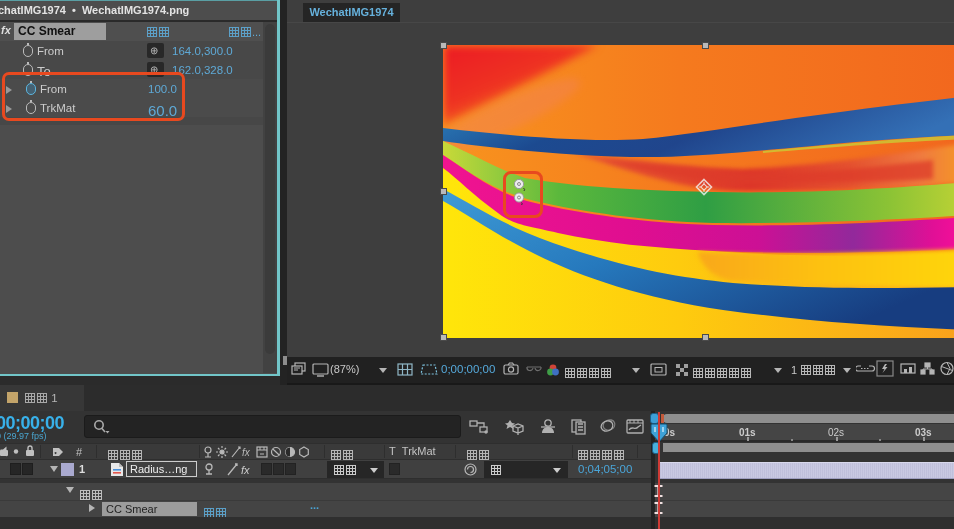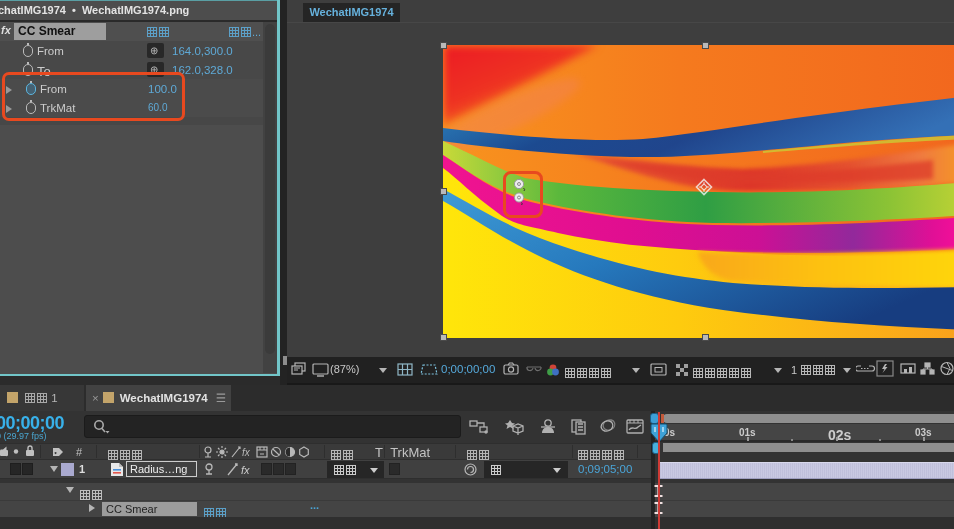--- a/index.html
+++ b/index.html
@@ -50,21 +50,21 @@
   <div class="abs blue" style="left:172px;top:64px;font-size:11.5px">162.0,328.0</div>
 
   <div class="abs tri" style="left:6px;top:86px"></div>
   <div class="abs sw" style="left:26px;top:83px;border-color:#5cb5de;background:rgba(60,140,190,.35)"></div>
   <div class="abs" style="left:40px;top:83px;color:#ccc;font-size:11.5px">From</div>
   <div class="abs blue" style="left:148px;top:83px;font-size:11.5px">100.0</div>
 
   <div class="abs tri" style="left:6px;top:105px"></div>
   <div class="abs sw" style="left:26px;top:102px"></div>
   <div class="abs" style="left:40px;top:102px;color:#ccc;font-size:11.5px">TrkMat</div>
-  <div class="abs blue" style="left:148px;top:102px;font-size:10px">60.0</div>
+  <div class="abs blue" style="left:148px;top:102px;font-size:15px">60.0</div>
 
   <div class="abs" style="left:2px;top:72px;width:183px;height:49px;border:3.5px solid #e8491f;border-radius:7px"></div>
 </div>
 
 <div class="abs" style="left:0;top:0;width:280px;height:1px;background:#5a9fa4"></div>
 <div class="abs" style="left:277px;top:0;width:2.5px;height:376px;background:#72c6c9"></div>
 <div class="abs" style="left:0;top:373.5px;width:280px;height:2.5px;background:#72c6c9"></div>
 
 <div class="abs" style="left:280px;top:0;width:7px;height:385px;background:#232323"></div>
 <div class="abs" style="left:283px;top:356px;width:6px;height:9px;background:#8d8d8d"></div>
@@ -252,23 +252,20 @@
  <circle cx="11" cy="22.5" r="4.6" fill="#ececec" stroke="#9a9a9a"></circle>
       <circle cx="11" cy="22.5" r="1.5" fill="none" stroke="#8a8a8a"></circle>
  <path d="M13.5,27.5 q1.5,1.5 0,2.5" stroke="#333" fill="none"></path>
 </svg>
 
 <div class="abs" style="left:0;top:385px;width:954px;height:144px;background:#2c2c2c" id="tl">
 
   <div class="abs" style="left:0;top:0;width:84px;height:26px;background:#373737;color:#b5b5b5;font-size:11.5px;line-height:26px">
     <span style="display:inline-block;width:11px;height:11px;background:#c3a46a;vertical-align:middle;margin:0 6px 2px 7px"></span><i class="cn" style="color:#b5b5b5"></i><i class="cn" style="color:#b5b5b5"></i>&nbsp;1
   </div>
-  <div class="abs" style="left:86px;top:0;width:145px;height:26px;background:#424242;color:#e2e2e2;font-size:11.5px;font-weight:bold;line-height:26px">
-    <span style="color:#999;font-weight:normal;margin:0 4px 0 6px">×</span><span style="display:inline-block;width:11px;height:11px;background:#c3a46a;vertical-align:middle;margin:0 6px 2px 0"></span>WechatIMG1974<span style="color:#999;font-weight:normal;margin-left:8px">☰</span>
-  </div>
 
   <div class="abs" style="left:0;top:26px;width:651px;height:118px;background:#333"></div>
 
   <div class="abs" style="left:-19px;top:28px;color:#38b1ea;font-size:18px;font-weight:bold;letter-spacing:-.5px">0;00;00;00</div>
   <div class="abs" style="left:-14px;top:46px;color:#4aa5cf;font-size:9px">000 (29.97 fps)</div>
 
   <div class="abs" style="left:84px;top:30px;width:377px;height:23px;background:#232323;border:1px solid #1b1b1b;border-radius:3px"></div>
   <svg class="abs" style="left:92px;top:34px" width="18" height="16" viewBox="0 0 18 16">
         <circle cx="7" cy="6" r="4.2" fill="none" stroke="#aaa" stroke-width="1.6"></circle>
         <path d="M10,9.5 L13,13" stroke="#aaa" stroke-width="1.6"></path>
@@ -343,21 +340,21 @@
         </g>
     <g transform="translate(82,0)">
           <circle cx="6" cy="7" r="4.5" fill="#b8b8b8"></circle>
           <path d="M6,2.5 a4.5,4.5 0 0,0 0,9 z" fill="#2a2a2a" stroke="none"></path>
         </g>
     <g transform="translate(96,0)">
           <path d="M6,2 l4.3,2.5 v5 L6,12 L1.7,9.5 v-5 z"></path>
         </g>
   </svg>
   <div class="abs" style="left:330px;top:61px;color:#c3c3c3"><i class="cn"></i><i class="cn"></i></div>
-  <div class="abs" style="left:375px;top:60px;color:#c3c3c3;font-size:13px">T&nbsp;&nbsp;TrkMat</div>
+  <div class="abs" style="left:389px;top:60px;color:#c3c3c3;font-size:11px">T&nbsp;&nbsp;TrkMat</div>
   <div class="abs" style="left:466px;top:61px;color:#c3c3c3"><i class="cn"></i><i class="cn"></i></div>
   <div class="abs" style="left:577px;top:61px;color:#c3c3c3"><i class="cn"></i><i class="cn"></i><i class="cn"></i><i class="cn"></i></div>
   <div class="abs" style="left:40px;top:60px;width:1px;height:13px;background:#2e2e2e"></div>
   <div class="abs" style="left:96px;top:60px;width:1px;height:13px;background:#2e2e2e"></div>
   <div class="abs" style="left:199px;top:60px;width:1px;height:13px;background:#2e2e2e"></div>
   <div class="abs" style="left:324px;top:60px;width:1px;height:13px;background:#2e2e2e"></div>
   <div class="abs" style="left:384px;top:60px;width:1px;height:13px;background:#2e2e2e"></div>
   <div class="abs" style="left:455px;top:60px;width:1px;height:13px;background:#2e2e2e"></div>
   <div class="abs" style="left:572px;top:60px;width:1px;height:13px;background:#2e2e2e"></div>
   <div class="abs" style="left:637px;top:60px;width:1px;height:13px;background:#2e2e2e"></div>
@@ -392,21 +389,21 @@
   </div>
   <div class="abs" style="left:389px;top:78px;width:11px;height:12px;background:#2a2a2a;border:1px solid #222"></div>
   <svg class="abs" style="left:463px;top:77px" width="15" height="15" viewBox="0 0 15 15" fill="none" stroke="#b8b8b8" stroke-width="1.2">
         <circle cx="7.5" cy="7.5" r="5.5"></circle>
         <path d="M7.5,7.5 m-3,0 a3,3 0 1,1 3,3"></path>
       </svg>
   <div class="abs" style="left:484px;top:76px;width:84px;height:17px;background:#262626;color:#ddd;line-height:17px">
     <span style="margin-left:6px"><i class="cn"></i></span>
     <span style="position:absolute;right:7px;top:7px;width:0;height:0;border-top:5px solid #ccc;border-left:4px solid transparent;border-right:4px solid transparent"></span>
   </div>
-  <div class="abs" style="left:578px;top:78px;color:#4aa5d8;font-size:11.5px">0;09;05;00</div>
+  <div class="abs" style="left:578px;top:78px;color:#4aa5d8;font-size:11.5px">0;04;05;00</div>
 
   <div class="abs" style="left:0;top:98px;width:651px;height:17px;background:#444"></div>
   <div class="abs" style="left:0;top:115px;width:651px;height:17px;background:#444;border-top:1px solid #3a3a3a"></div>
   <div class="abs" style="left:66px;top:102px;width:0;height:0;border-top:6px solid #b5b5b5;border-left:4.5px solid transparent;border-right:4.5px solid transparent"></div>
   <div class="abs" style="left:79px;top:101px;color:#ccc"><i class="cn"></i><i class="cn"></i></div>
   <div class="abs" style="left:89px;top:119px;width:0;height:0;border-left:6px solid #b5b5b5;border-top:4.5px solid transparent;border-bottom:4.5px solid transparent"></div>
   <div class="abs" style="left:102px;top:117px;width:95px;height:14px;background:#9c9c9c;color:#222;font-size:11px;line-height:14px;padding-left:4px">CC Smear</div>
   <div class="abs blue" style="left:203px;top:119px"><i class="cn"></i><i class="cn"></i></div>
   <div class="abs" style="left:310px;top:114px;color:#4aa5d8;font-size:11px;font-weight:bold">...</div>
   <div class="abs" style="left:0;top:132px;width:651px;height:12px;background:#2f2f2f"></div>
@@ -415,21 +412,21 @@
 
   <div class="abs" style="left:655px;top:26px;width:299px;height:118px;background:#333"></div>
 
   <div class="abs" style="left:663px;top:29px;width:291px;height:9px;background:#8f8f8f;border-radius:4px 0 0 4px"></div>
   <div class="abs" style="left:650px;top:28px;width:9px;height:11px;background:#3e9fd6;border:1px solid #1d5f88;border-radius:3px"></div>
       <div class="abs" style="left:661px;top:29px;width:3px;height:9px;background:#c3593a"></div>
 
   <div class="abs" style="left:655px;top:39px;width:299px;height:18px;background:#454545;border-bottom:2px solid #2a2a2a"></div>
   <div class="abs" style="left:664px;top:42px;color:#ccc;font-size:10px;font-weight:bold">0s</div>
   <div class="abs" style="left:739px;top:42px;color:#ccc;font-size:10px;font-weight:bold">01s</div>
-  <div class="abs" style="left:828px;top:42px;color:#ccc;font-size:14px;font-weight:bold">02s</div>
+  <div class="abs" style="left:828px;top:42px;color:#ccc;font-size:10px;font-weight:normal">02s</div>
   <div class="abs" style="left:915px;top:42px;color:#ccc;font-size:10px;font-weight:bold">03s</div>
   <div class="abs" style="left:747px;top:52px;width:2px;height:4px;background:#999"></div>
   <div class="abs" style="left:836px;top:52px;width:2px;height:4px;background:#999"></div>
   <div class="abs" style="left:923px;top:52px;width:2px;height:4px;background:#999"></div>
   <div class="abs" style="left:791px;top:54px;width:2px;height:2px;background:#888"></div>
   <div class="abs" style="left:879px;top:54px;width:2px;height:2px;background:#888"></div>
 
   <div class="abs" style="left:663px;top:58px;width:291px;height:9px;background:#8f8f8f"></div>
   <div class="abs" style="left:652px;top:57px;width:8px;height:12px;background:#49b0dc;border:1px solid #1d5f88;border-radius:3px"></div>
 

